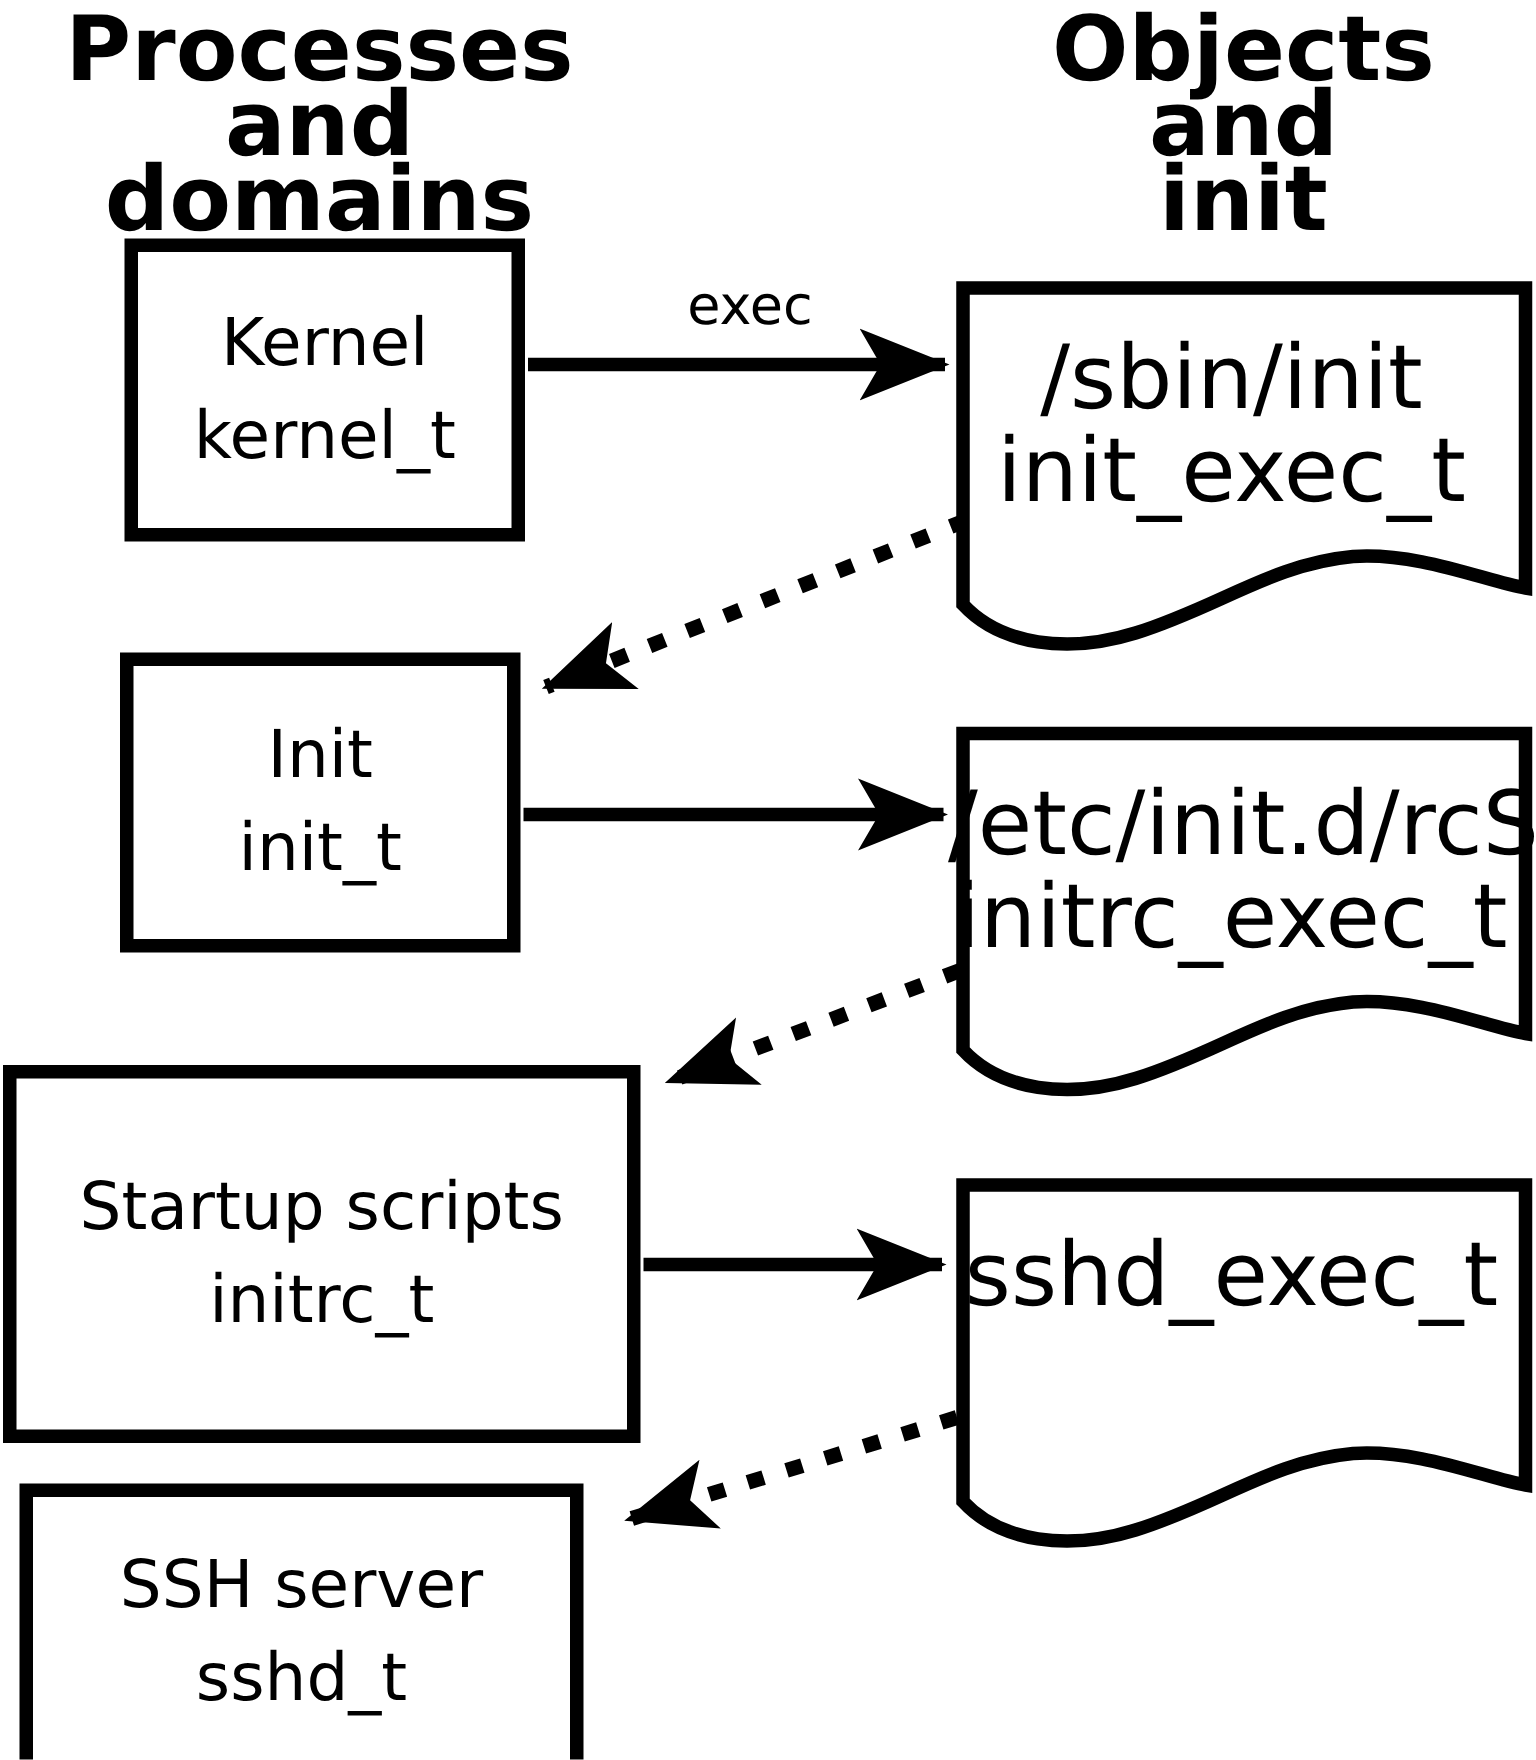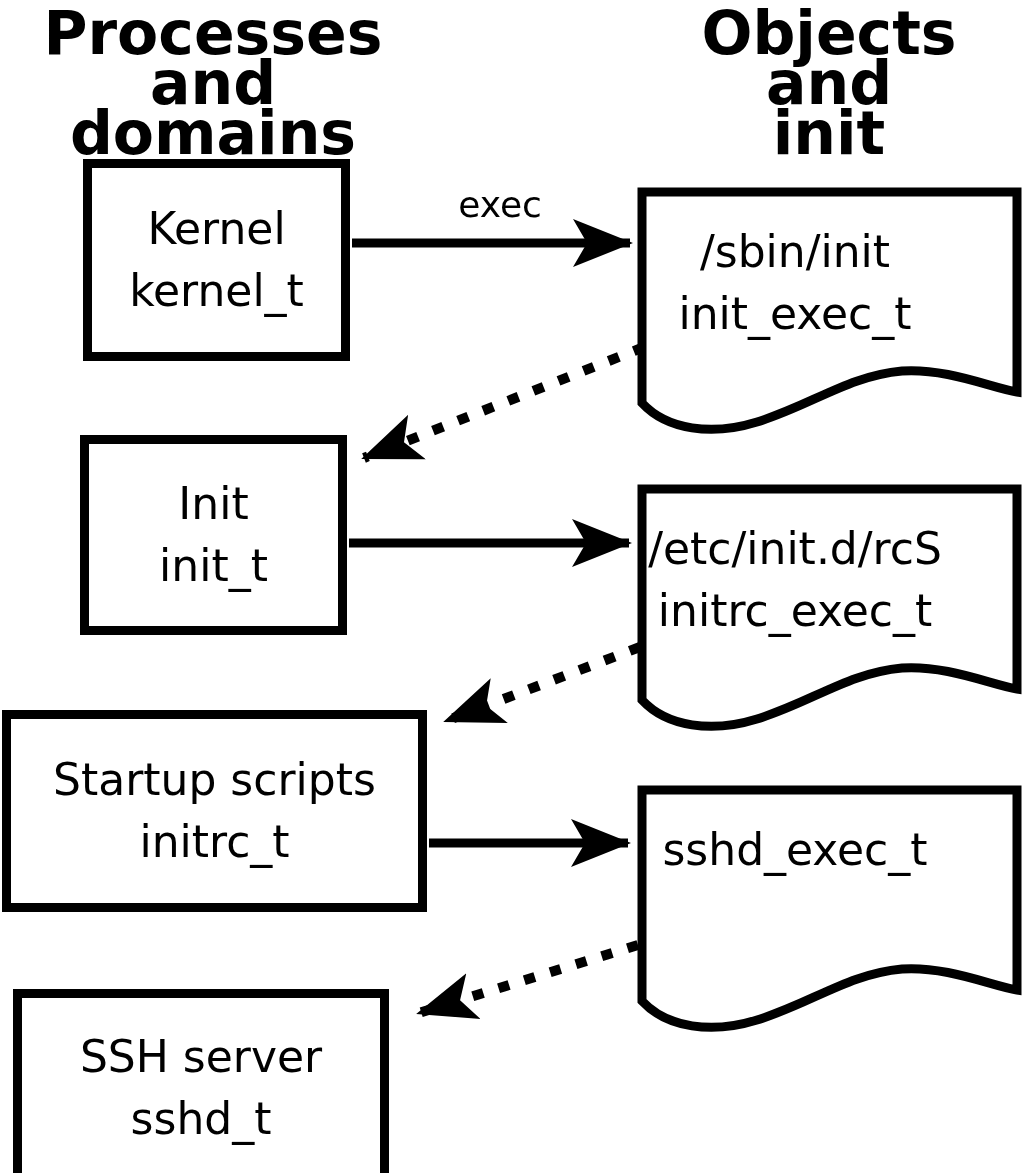--- a/index.html
+++ b/index.html
@@ -15,25 +15,25 @@
   }
   #hdr-left{left:18px;top:8px;width:390px;}
   #hdr-right{left:634px;top:8px;width:390px;}
   .pbox{
     position:absolute;border:9px solid #000;background:#fff;
     display:flex;flex-direction:column;align-items:center;justify-content:center;
     font-size:44px;line-height:62px;text-align:center;box-sizing:border-box;margin-top:16px;
   }
   #box-kernel{left:83px;top:143px;width:267px;height:202px;}
   #box-init{left:80px;top:419px;width:267px;height:200px;}
-  #box-startup{left:2px;top:694px;width:425px;height:202px;}
+  #box-startup{left:2px;top:694px;width:425px;height:252px;}
   #box-ssh{left:13px;top:973px;width:376px;height:198px;}
   .doclabel{
-    position:absolute;left:606px;width:378px;text-align:center;
-    font-size:44px;line-height:62px;
+    position:absolute;left:632px;width:378px;text-align:center;
+    font-size:59px;line-height:62px;
   }
   #doc1-label{top:221px;}
   #doc2-label{top:518px;}
   #doc3-label{top:819px;}
   #exec-label{
     position:absolute;left:430px;top:183px;width:140px;
     text-align:center;font-size:36px;line-height:44px;
   }
 </style>
 </head>

